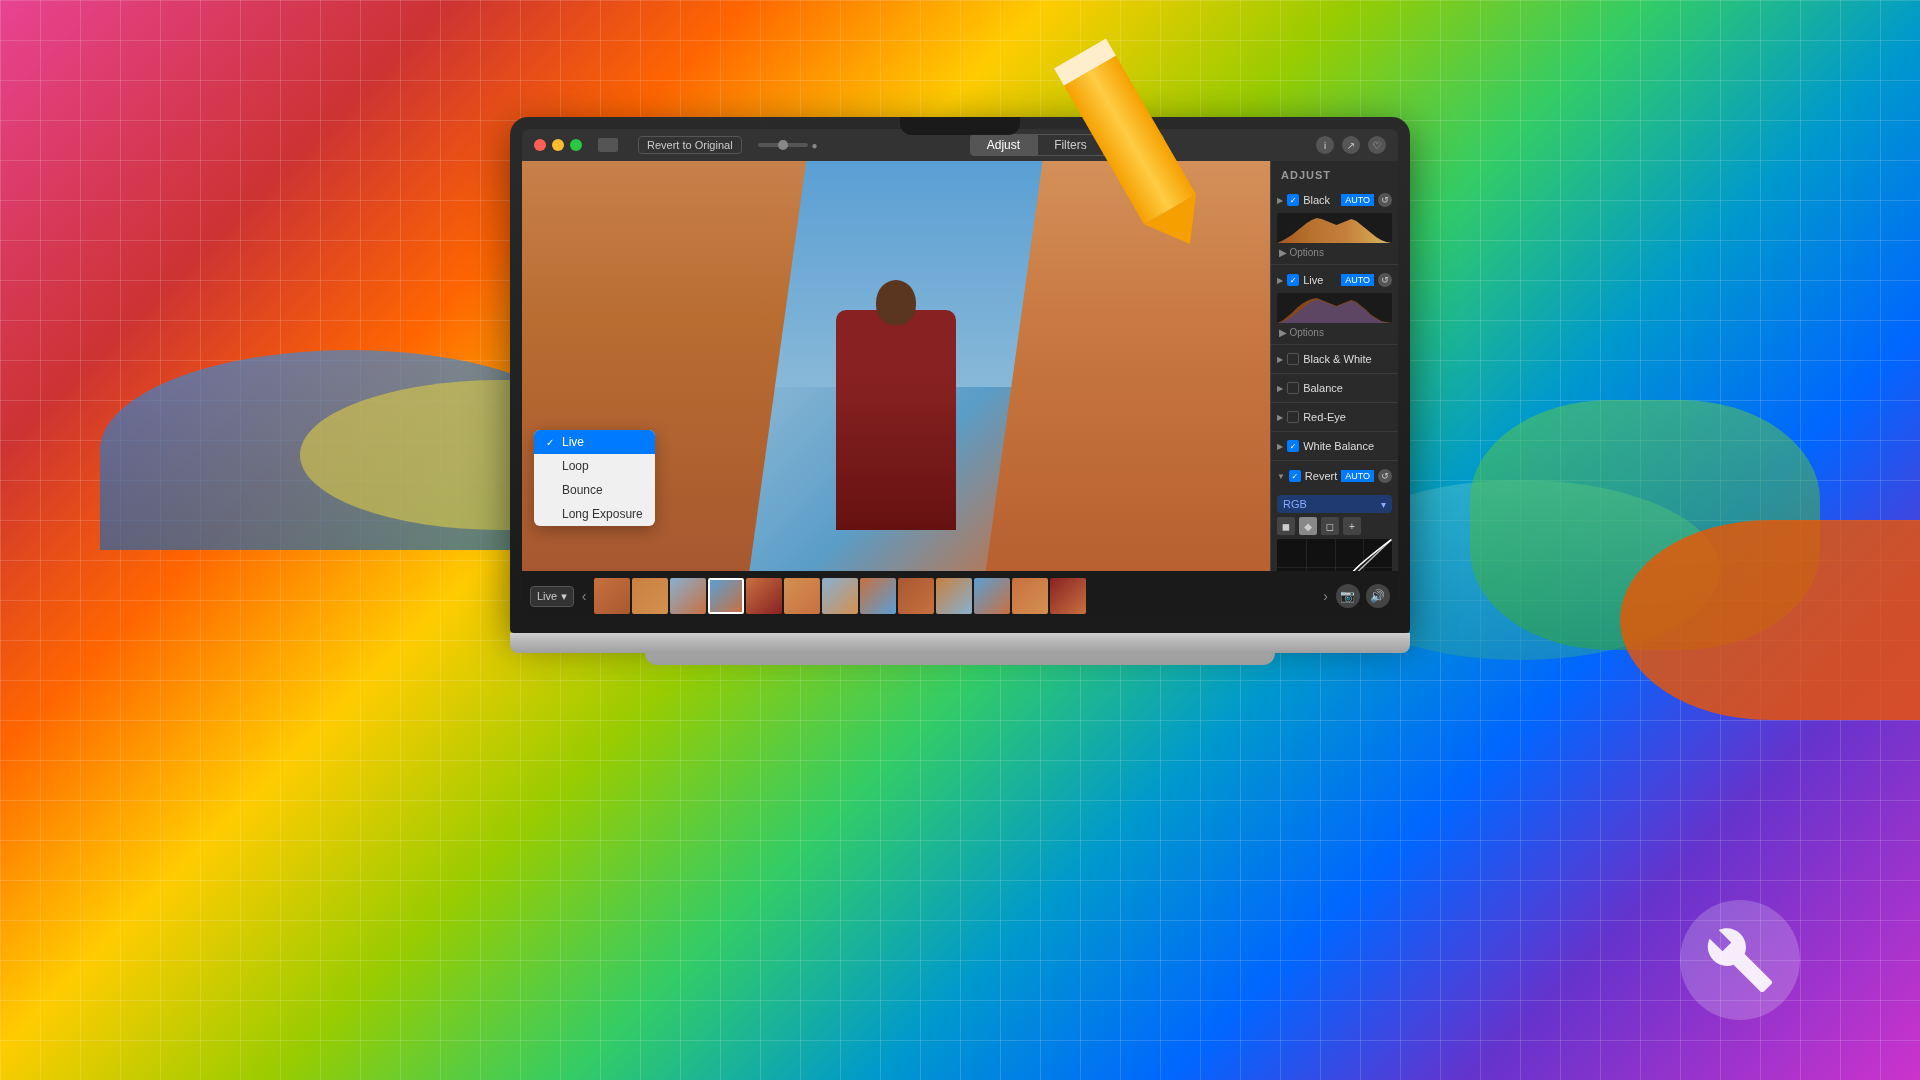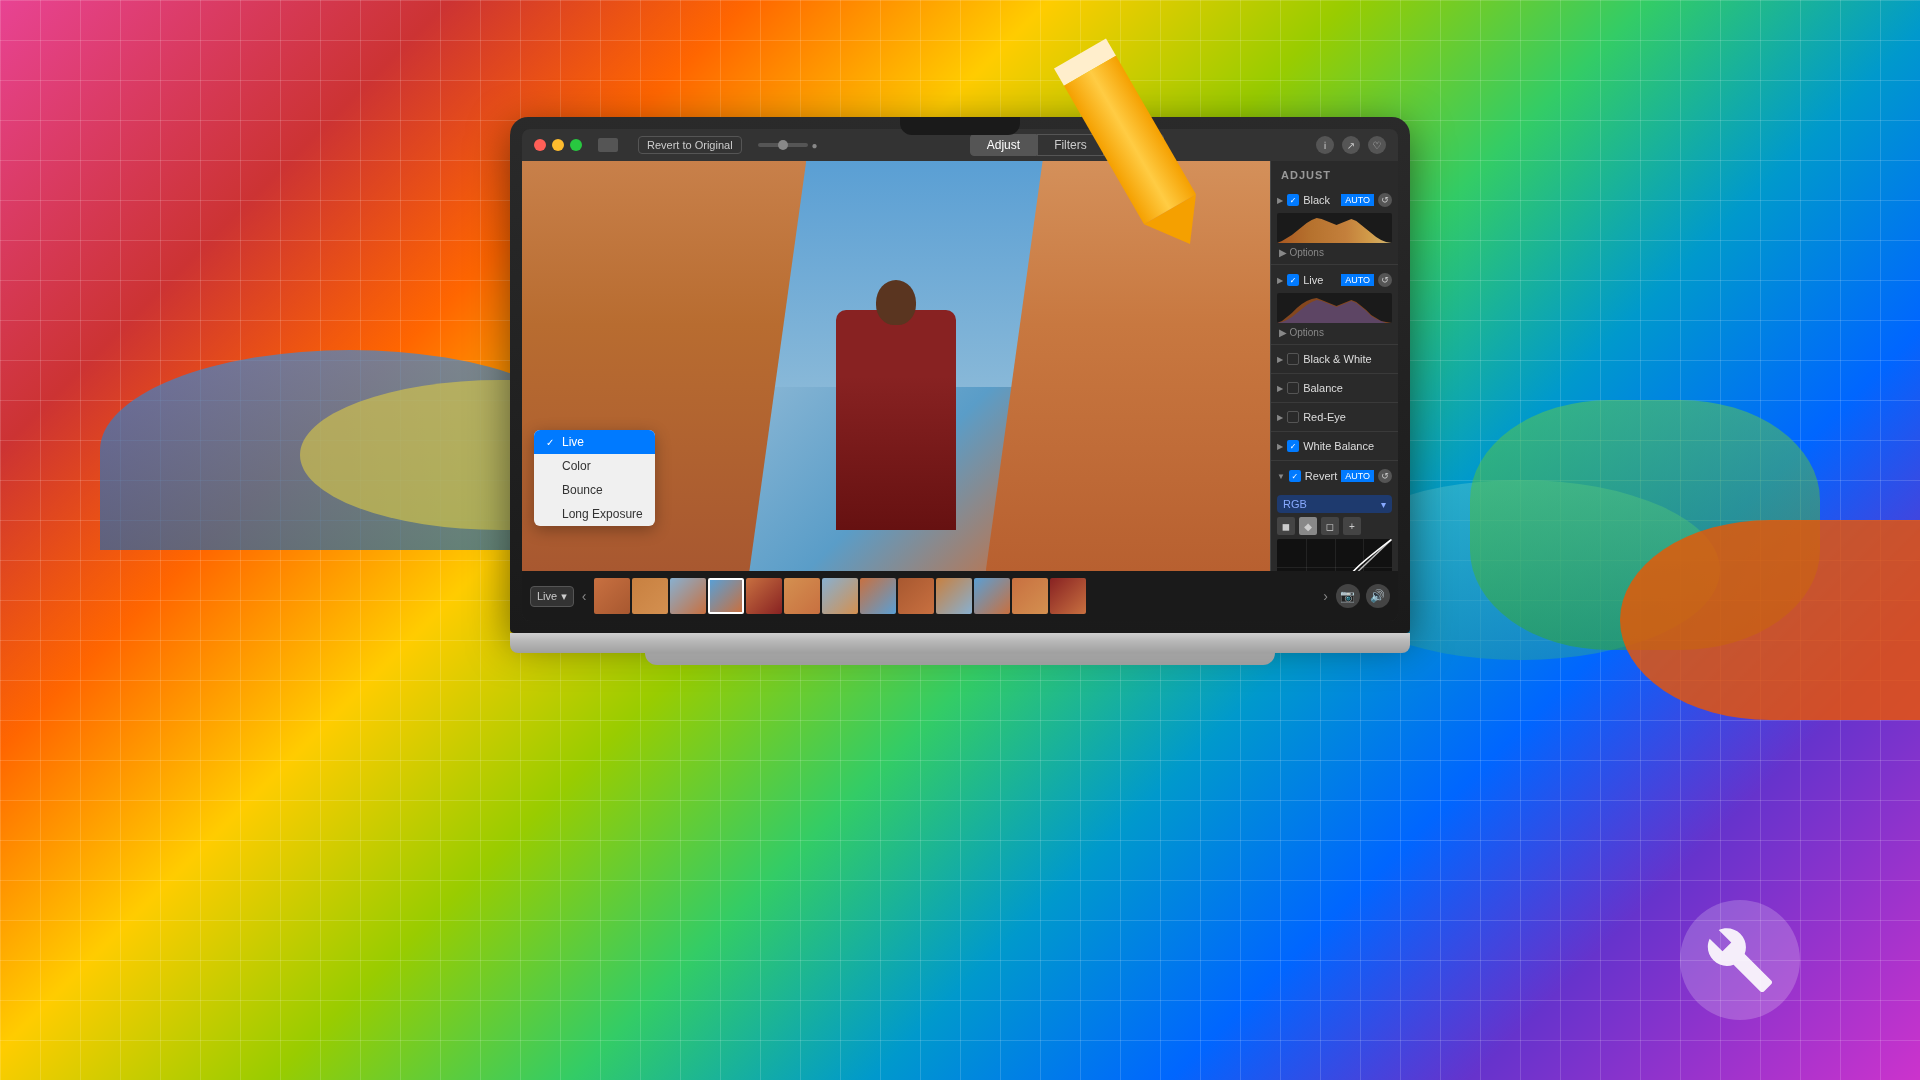--- a/index.html
+++ b/index.html
@@ -682,21 +682,21 @@
               </div>
             </div>
 
             <div class="dropdown-menu">
               <div class="dropdown-item selected">
                 <span class="check-mark">✓</span>
                 <span>Live</span>
               </div>
               <div class="dropdown-item">
                 <span class="check-mark"></span>
-                <span>Color</span>
+                <span>Loop</span>
               </div>
               <div class="dropdown-item">
                 <span class="check-mark"></span>
                 <span>Bounce</span>
               </div>
               <div class="dropdown-item">
                 <span class="check-mark"></span>
                 <span>Long Exposure</span>
               </div>
             </div>

